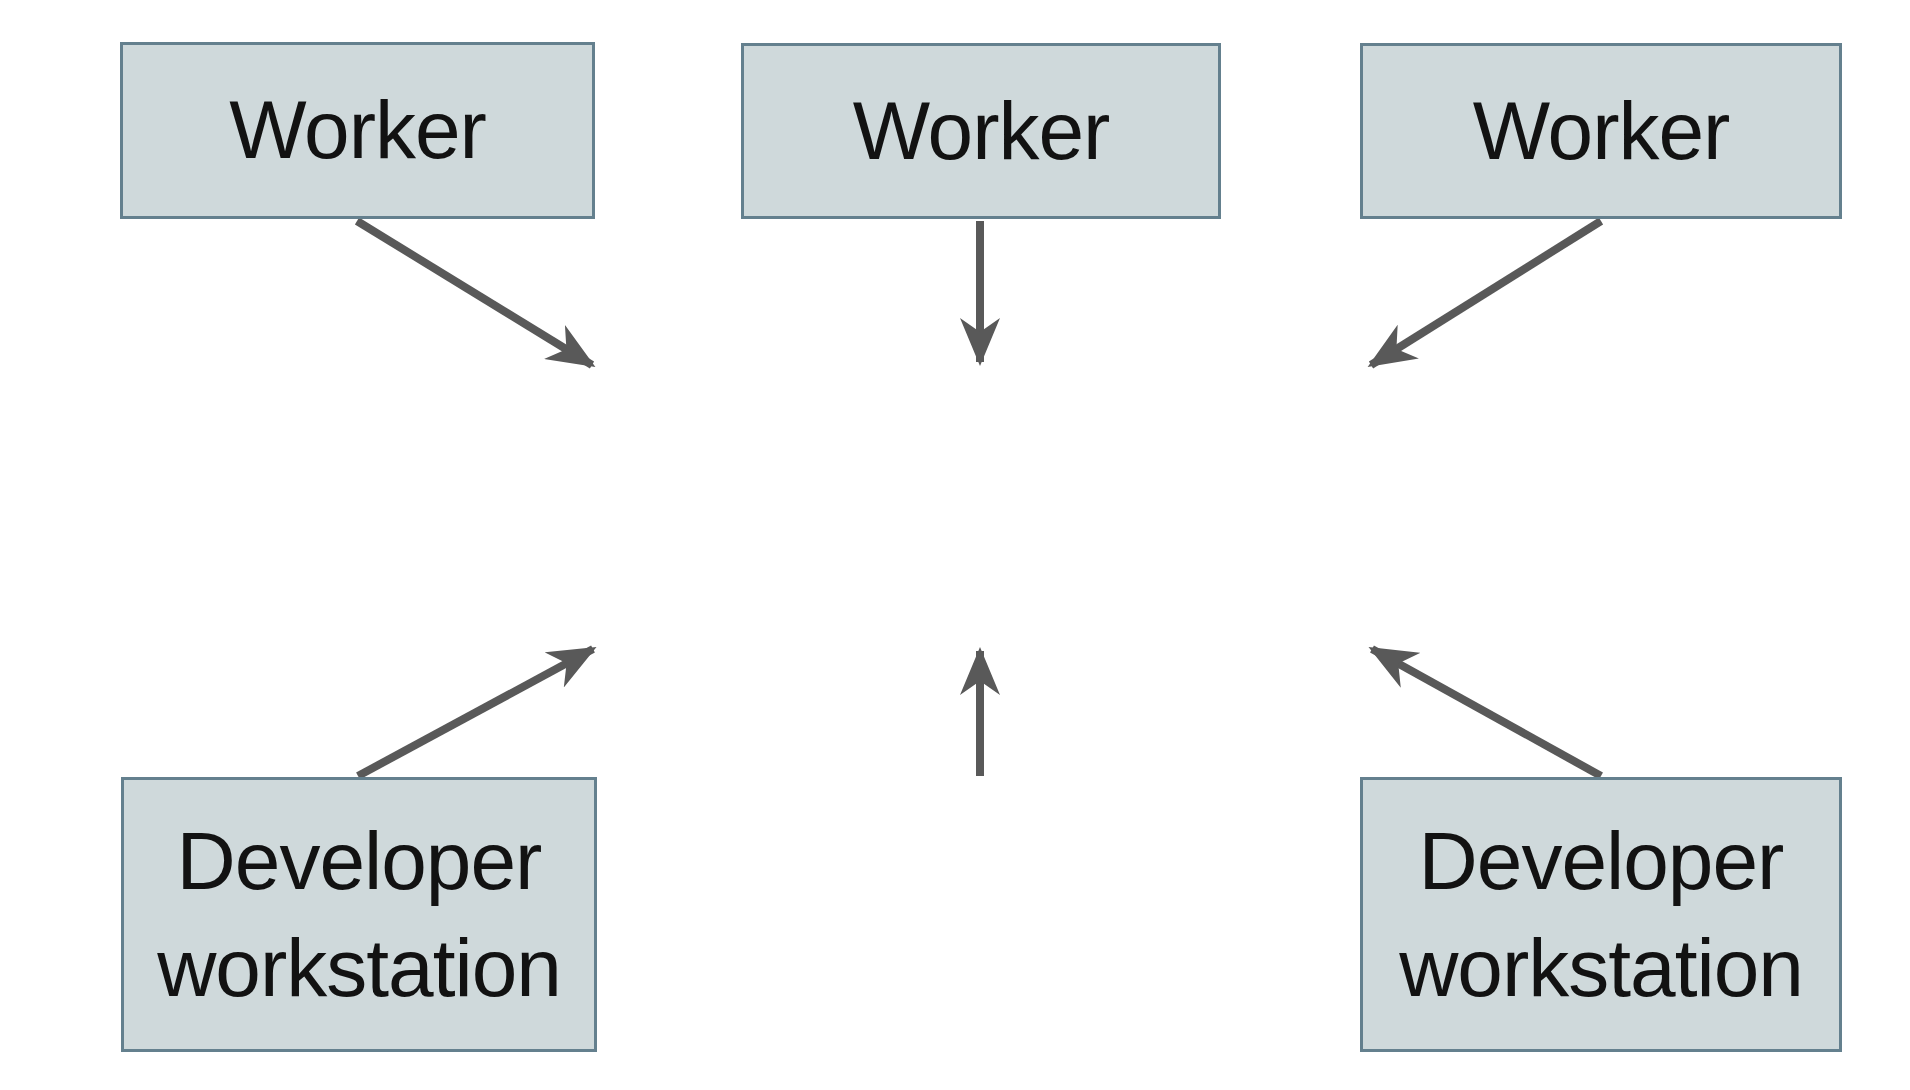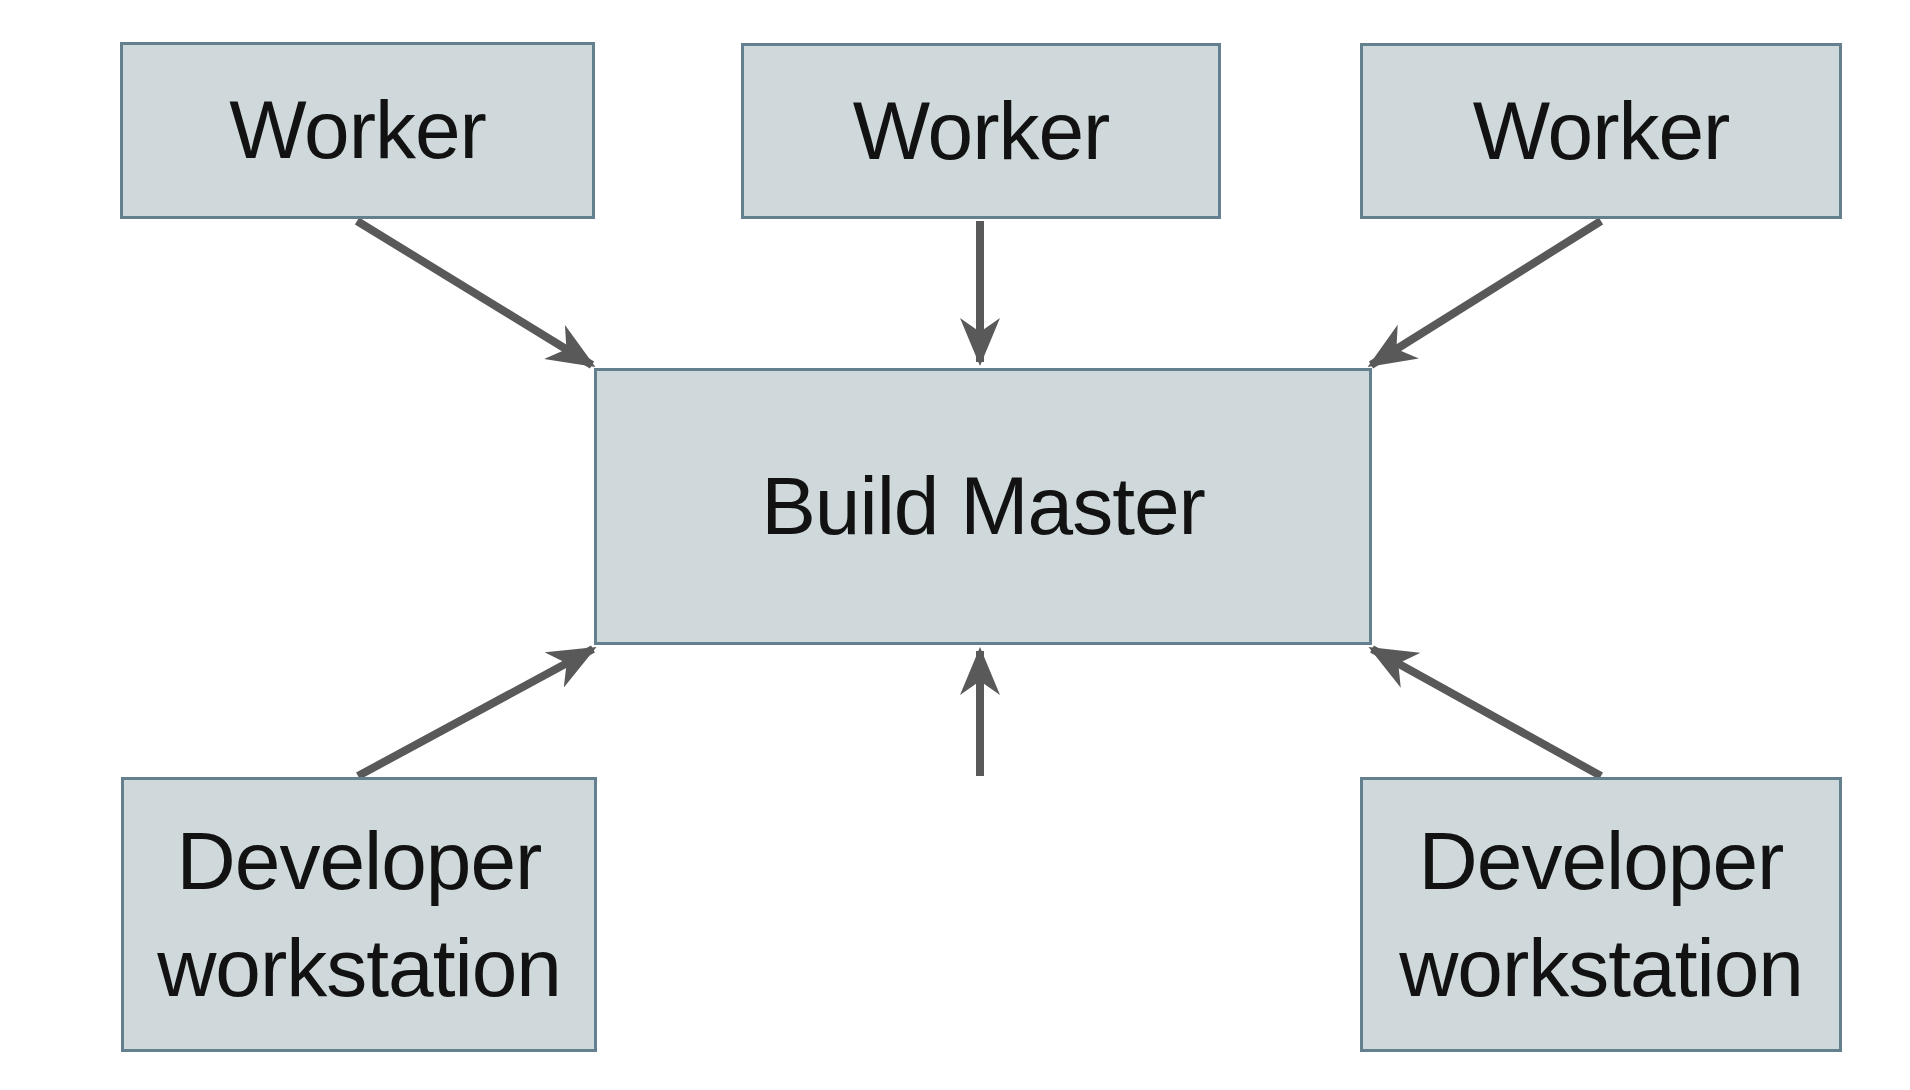--- a/index.html
+++ b/index.html
@@ -80,23 +80,20 @@
   </div>
 
   <div class="node pos-worker-2">
     <span class="node-label">Worker</span>
   </div>
 
   <div class="node pos-worker-3">
     <span class="node-label">Worker</span>
   </div>
 
-  <div class="node pos-build-master">
-    <span class="node-label">Build Master</span>
-  </div>
 
   <div class="node pos-dev-1">
     <span class="node-label">Developer workstation</span>
   </div>
 
 
   <div class="node pos-dev-2">
     <span class="node-label">Developer workstation</span>
   </div>
 

